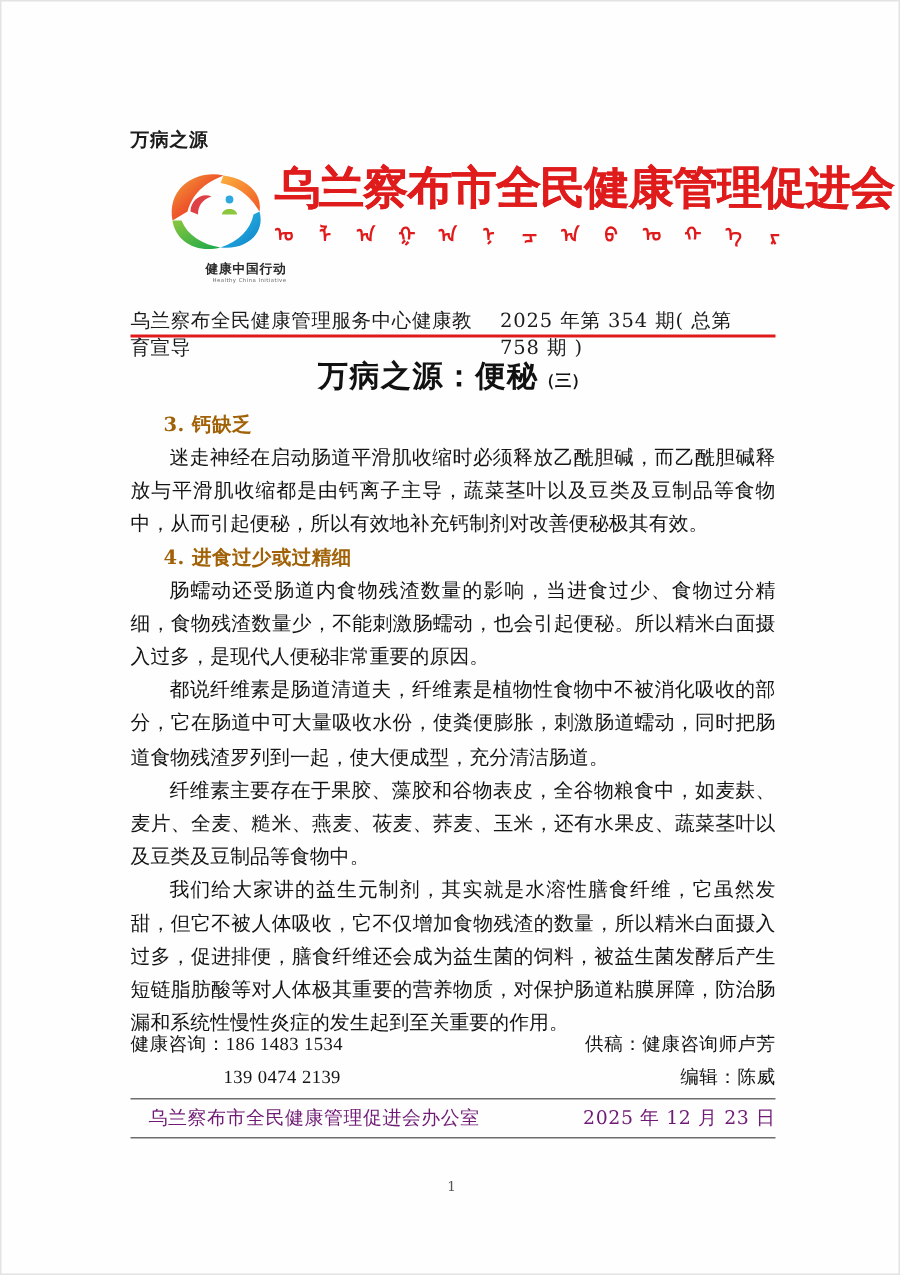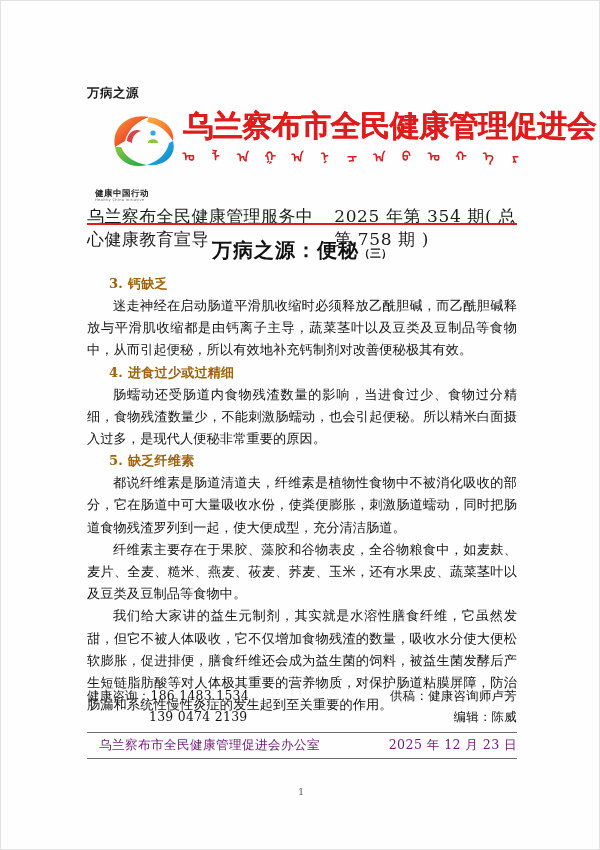--- a/index.html
+++ b/index.html
@@ -51,22 +51,22 @@
     width: 96px;
     height: 92px;
   }
   .logo-mark {
     position: relative;
     width: 84px;
     height: 66px;
     margin: 0 auto;
   }
   .logo-caption {
-    text-align: left;
-    margin-top: 16px;
+    text-align: right;
+    margin-top: 3px;
   }
   .logo-cn {
     font-family: "DejaVu Sans", "Liberation Sans", sans-serif;
     font-size: 8.5px;
     font-weight: bold;
     color: #2b2b2b;
     letter-spacing: 0.5px;
     display: block;
     line-height: 1.1;
   }
@@ -117,21 +117,21 @@
   
   .issue-line {
     position: absolute;
     left: 86px;
     top: 204px;
     width: 430px;
     display: flex;
     justify-content: space-between;
     align-items: baseline;
     font-family: "DejaVu Serif", "Liberation Serif", serif;
-    font-size: 17px;
+    font-size: 13px;
     color: #1c1c1c;
     letter-spacing: 0.4px;
   }
   .issue-right { letter-spacing: 0.6px; margin-left: 17px; }
 
   .red-rule {
     position: absolute;
     left: 86px;
     top: 222px;
     width: 430px;
@@ -198,21 +198,21 @@
     font-family: "DejaVu Serif", "Liberation Serif", serif;
     font-size: 12.4px;
     line-height: 21px;
     color: #141414;
   }
   .contact-row {
     display: flex;
     justify-content: space-between;
     align-items: baseline;
   }
-  .contact-left { white-space: nowrap; letter-spacing: 0.3px; }
+  .contact-left { white-space: nowrap; letter-spacing: 0.3px; font-family: Liberation Serif, serif; }
   .contact-right { white-space: nowrap; letter-spacing: 0.3px; }
   .phone-indent { padding-left: 62px; }
 
   .gray-rule {
     position: absolute;
     left: 86px;
     top: 731px;
     width: 430px;
     height: 1.2px;
     background: #6d6d6d;
@@ -327,24 +327,23 @@
   </div>
 
   <div class="body-wrap">
 
     <div class="sec-head">3. 钙缺乏</div>
     <p class="para">迷走神经在启动肠道平滑肌收缩时必须释放乙酰胆碱，而乙酰胆碱释放与平滑肌收缩都是由钙离子主导，蔬菜茎叶以及豆类及豆制品等食物中，从而引起便秘，所以有效地补充钙制剂对改善便秘极其有效。</p>
 
     <div class="sec-head">4. 进食过少或过精细</div>
     <p class="para">肠蠕动还受肠道内食物残渣数量的影响，当进食过少、食物过分精细，食物残渣数量少，不能刺激肠蠕动，也会引起便秘。所以精米白面摄入过多，是现代人便秘非常重要的原因。</p>
 
-    <div class="sec-head">5. 缺乏纤维素</div>
     <p class="para">都说纤维素是肠道清道夫，纤维素是植物性食物中不被消化吸收的部分，它在肠道中可大量吸收水份，使粪便膨胀，刺激肠道蠕动，同时把肠道食物残渣罗列到一起，使大便成型，充分清洁肠道。</p>
     <p class="para">纤维素主要存在于果胶、藻胶和谷物表皮，全谷物粮食中，如麦麸、麦片、全麦、糙米、燕麦、莜麦、荞麦、玉米，还有水果皮、蔬菜茎叶以及豆类及豆制品等食物中。</p>
-    <p class="para">我们给大家讲的益生元制剂，其实就是水溶性膳食纤维，它虽然发甜，但它不被人体吸收，它不仅增加食物残渣的数量，吸收水分使大便松软膨胀，促进排便，膳食纤维还会成为益生菌的饲料，被益生菌发酵后产生短链脂肪酸等对人体极其重要的营养物质，对保护肠道粘膜屏障，防治肠漏和系统性慢性炎症的发生起到至关重要的作用。</p>
+    <p class="para">我们给大家讲的益生元制剂，其实就是水溶性膳食纤维，它虽然发甜，但它不被人体吸收，它不仅增加食物残渣的数量，所以精米白面摄入过多，促进排便，膳食纤维还会成为益生菌的饲料，被益生菌发酵后产生短链脂肪酸等对人体极其重要的营养物质，对保护肠道粘膜屏障，防治肠漏和系统性慢性炎症的发生起到至关重要的作用。</p>
   </div>
 
   <div class="contact">
     <div class="contact-row">
       <span class="contact-left"><span>健康咨询：</span><span>186 1483 1534</span></span>
       <span class="contact-right"><span>供稿：</span><span>健康咨询师卢芳</span></span>
     </div>
     <div class="contact-row">
       <span class="contact-left phone-indent">139 0474 2139</span>
       <span class="contact-right"><span>编辑：</span><span>陈威</span></span>

